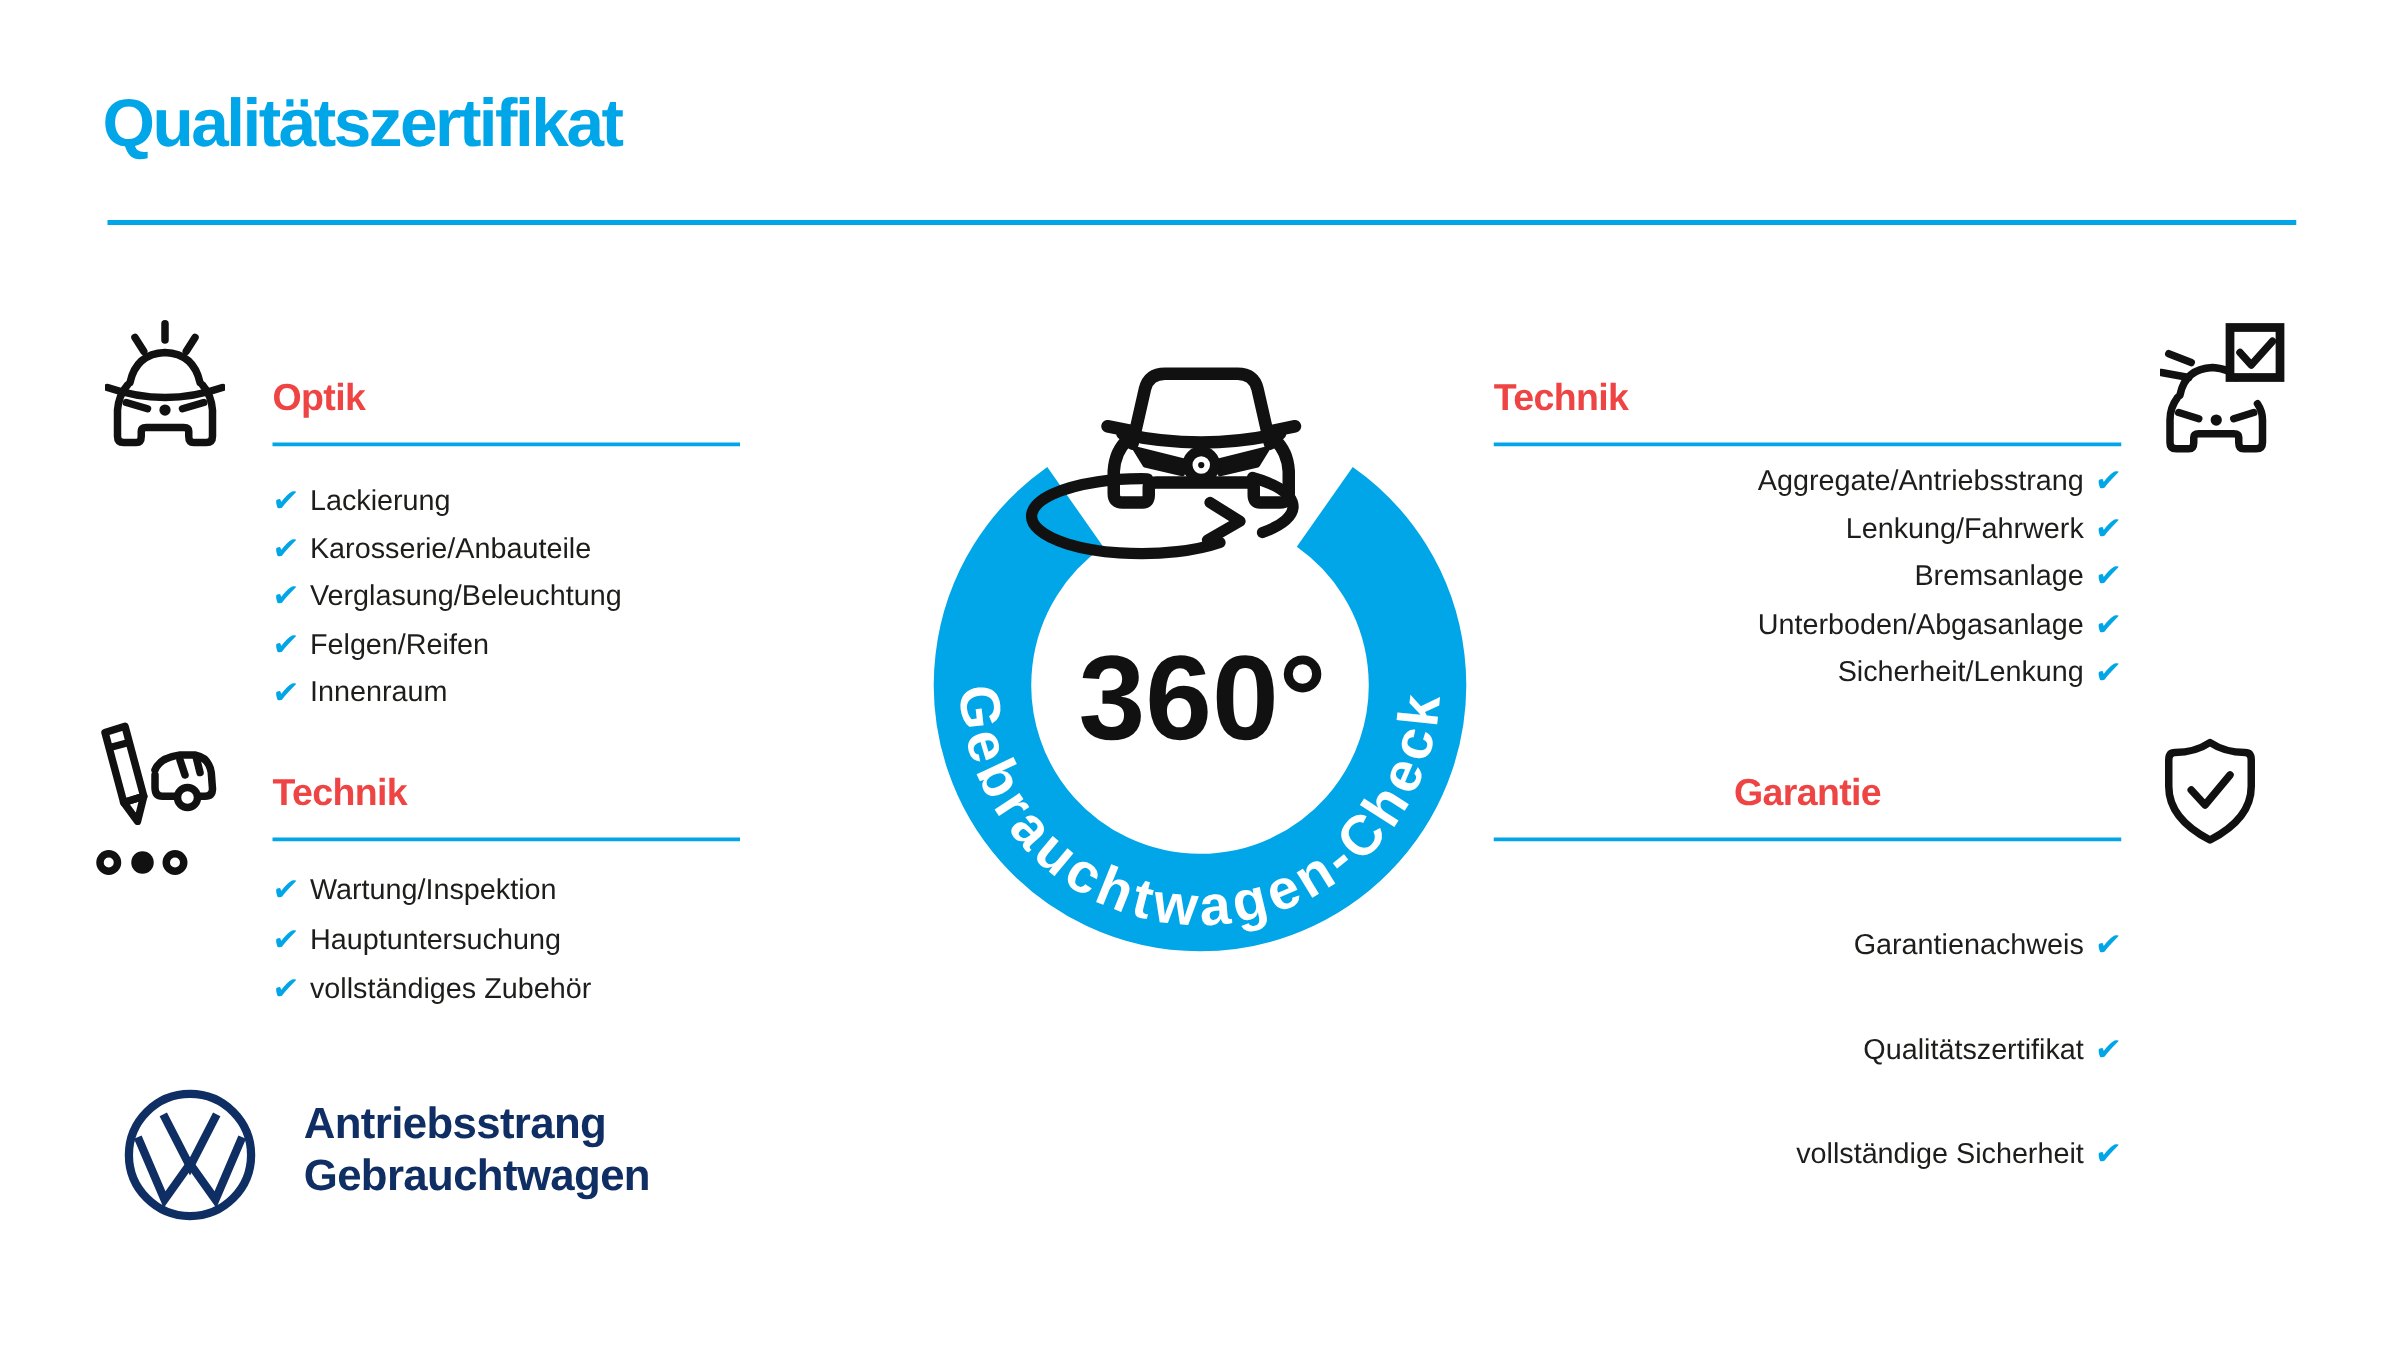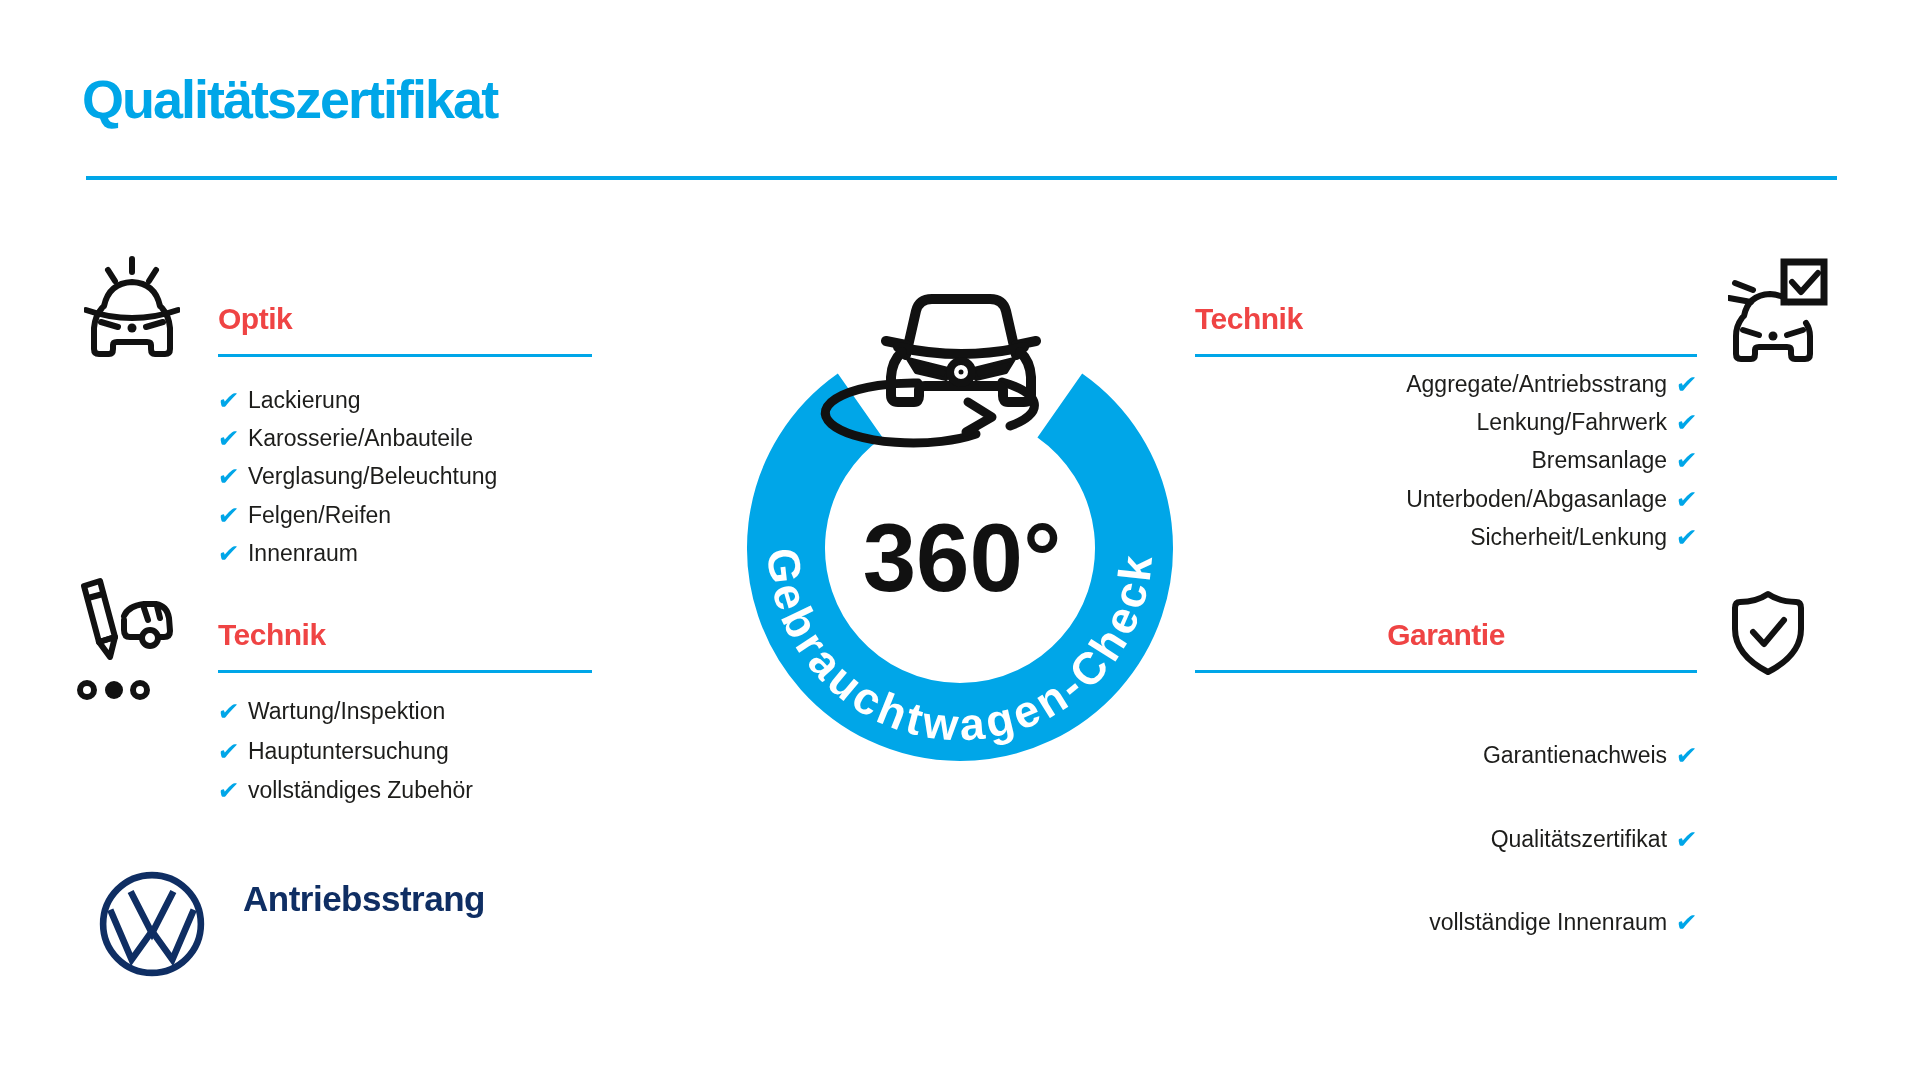--- a/index.html
+++ b/index.html
@@ -103,20 +103,21 @@
 
 <svg class="abs" style="left:96px; top:868px;" width="112" height="112" viewBox="0 0 110 110">
   <g stroke="#0f2e63" stroke-width="6.5" fill="none" stroke-linecap="butt" stroke-linejoin="miter">
     <circle cx="55" cy="55" r="48"></circle>
     <path d="M34 23 L55 64 L76 23"></path>
     <path d="M14 41 L35 90 L55 62 L75 90 L96 41"></path>
   </g>
 </svg>
 <div class="abs brand-text">
   <div>Antriebsstrang</div>
+  <div>Gebrauchtwagen</div>
 </div>
 
 <svg class="abs" style="left:740px; top:255px;" width="440" height="520" viewBox="0 0 440 520">
 
   <path d="M 319.8 150.5 A 174 174 0 1 1 120.2 150.5" fill="none" stroke="#00a6e8" stroke-width="78"></path>
 
   <defs>
     <path id="ringTextPath" d="M 28 293 A 192 192 0 0 0 220 485 A 192 192 0 0 0 412 293 A 192 192 0 0 0 355.8 157.2"></path>
   </defs>
   <text font-size="45" font-weight="bold" fill="#ffffff" letter-spacing="4">
@@ -188,16 +189,16 @@
 <ul class="abs checklist right tight" style="left:1095px; top:692px; width:602px;">
   <li>
       <span>Garantienachweis</span>
       <span class="check">✔</span>
     </li>
   <li>
       <span>Qualitätszertifikat</span>
       <span class="check">✔</span>
     </li>
   <li>
-      <span>vollständige Innenraum</span>
+      <span>vollständige Sicherheit</span>
       <span class="check">✔</span>
     </li>
 </ul>
 
 </body></html>

